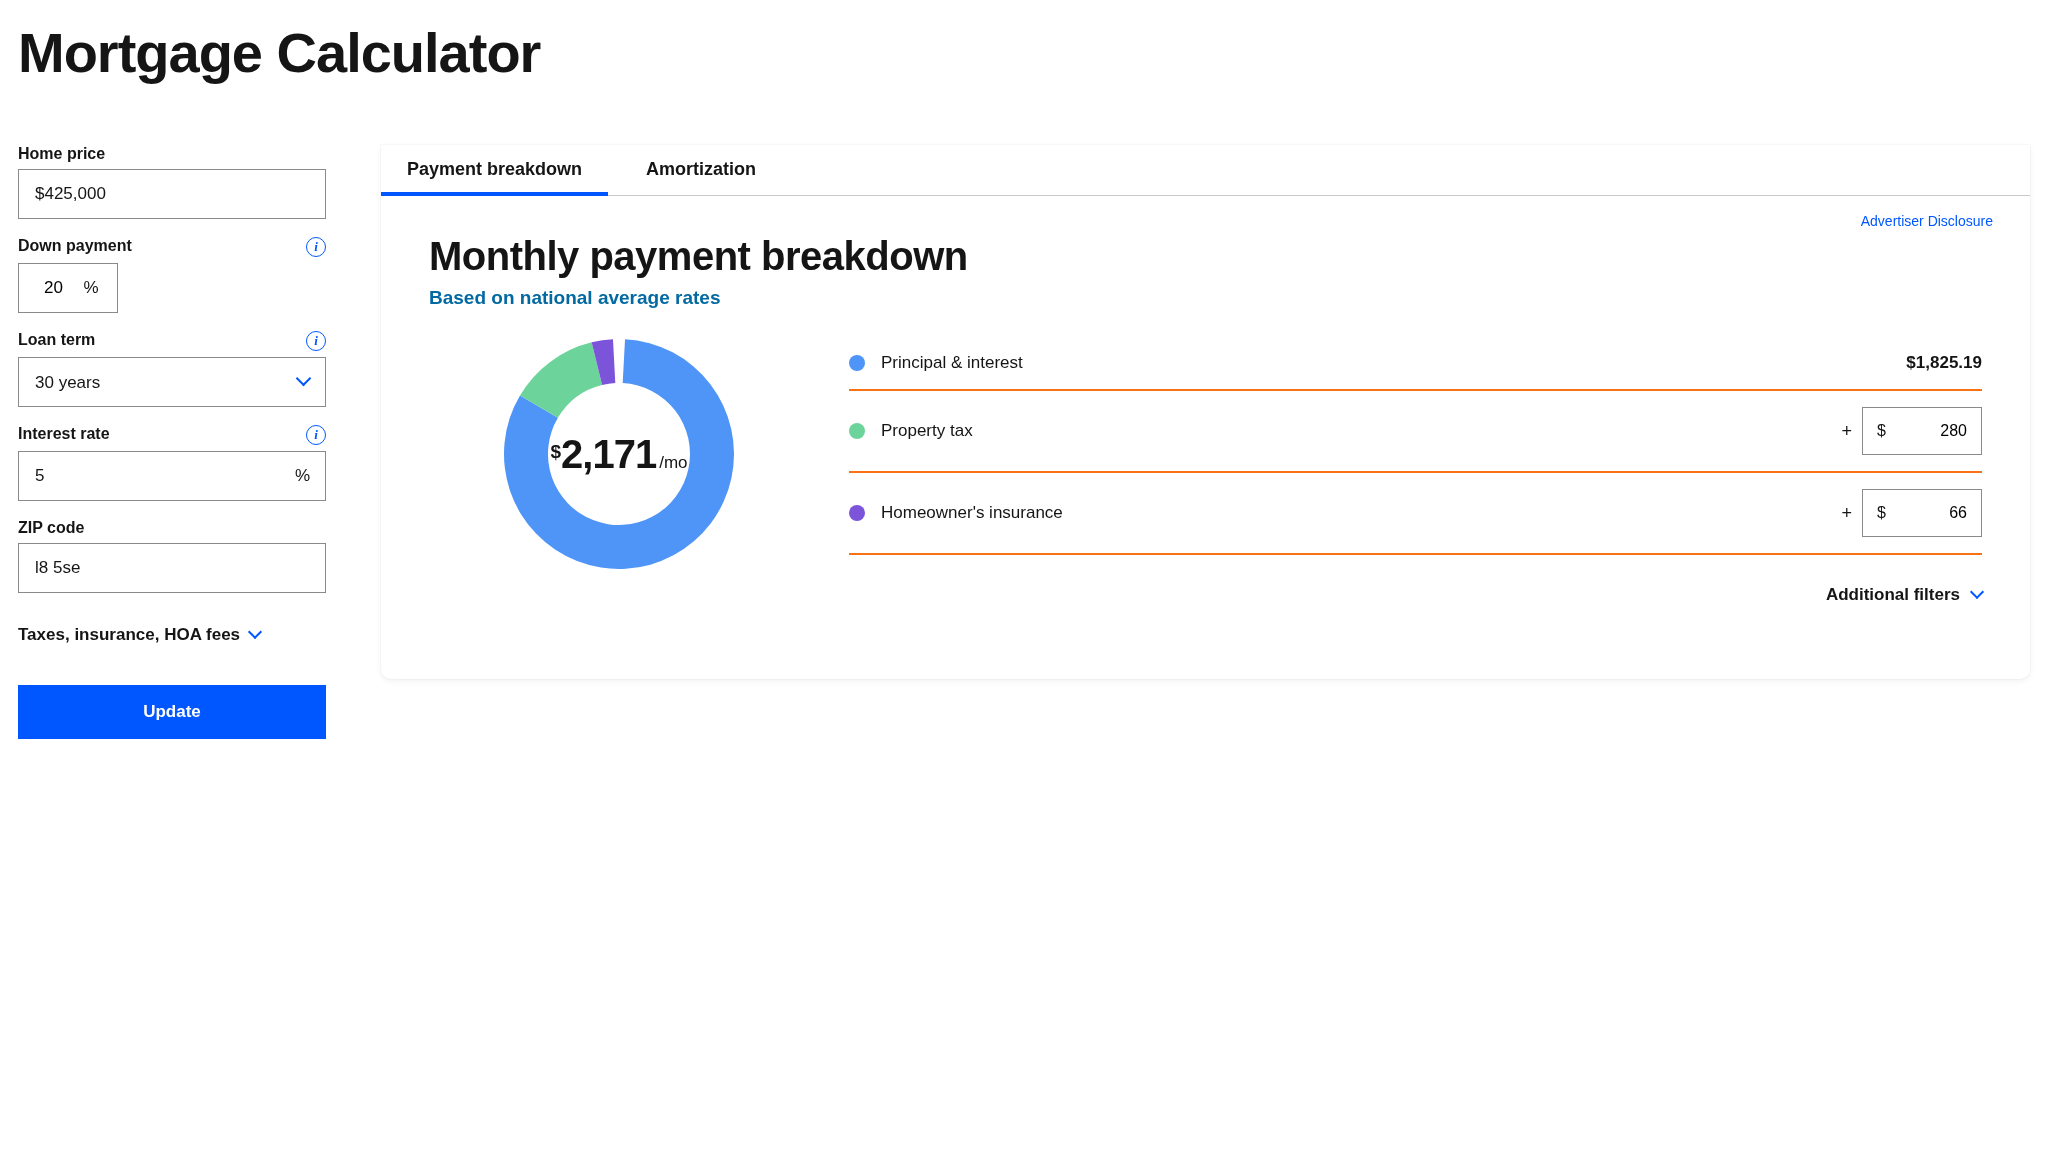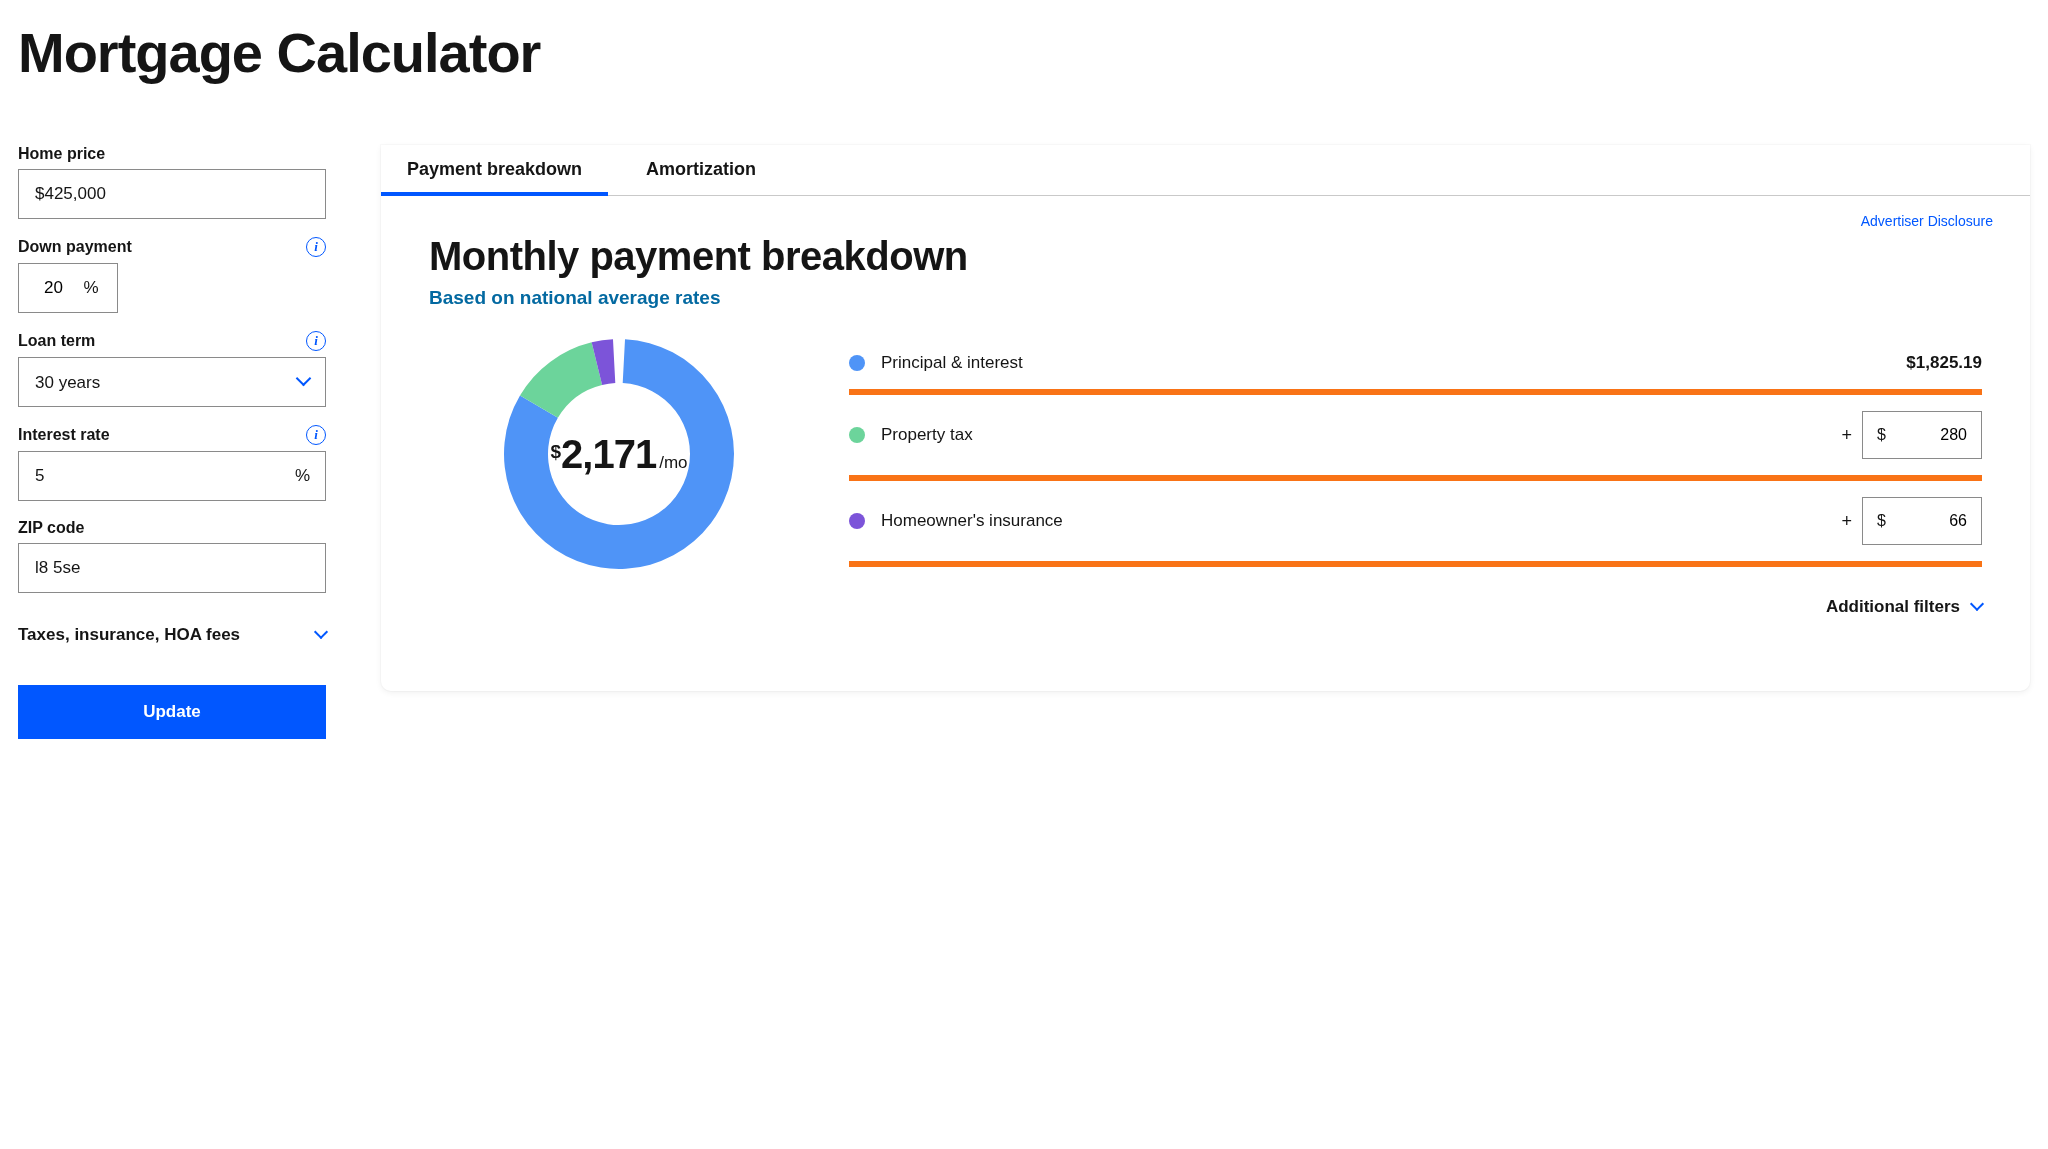--- a/index.html
+++ b/index.html
@@ -11,21 +11,21 @@
   }
   h1.page-title {
     font-size: 56px;
     font-weight: 800;
     letter-spacing: -1px;
     margin-bottom: 60px;
   }
   .layout { display: flex; gap: 55px; align-items: flex-start; }
   .sidebar { width: 308px; flex-shrink: 0; }
   .fg { margin-bottom: 18px; }
-  .lbl-row { display:flex; justify-content:space-between; align-items:center; margin-bottom:6px;}
+  .lbl-row { display:flex; justify-content:space-between; margin-bottom:6px;}
   .lbl { font-size:16px; font-weight:700; }
   .info-icon {
     width:20px;height:20px;border:1.6px solid #0157ff;border-radius:50%;
     display:inline-flex;align-items:center;justify-content:center;
     color:#0157ff;font-family:Georgia,serif;font-style:italic;font-size:13px;font-weight:700;
     cursor:pointer;
   }
   .inp, .sel {
     width:100%; height:50px; border:1px solid #8a8a8a; font-size:17px;
     padding:0 16px; background:#fff; color:#151515;
@@ -49,21 +49,21 @@
     border-right:2px solid #0157ff;border-bottom:2px solid #0157ff;
     transform:rotate(45deg);margin-top:-2px;
   }
   .sel { appearance:none; -webkit-appearance:none; cursor:pointer; }
   .rate-wrap { position:relative; }
   .rate-wrap .pct {
     position:absolute; right:16px; top:50%; transform:translateY(-50%);
     font-size:17px; pointer-events:none;
   }
   .exp-link {
-    display:flex; justify-content:space-between; align-items:center; gap:10px;
+    display:flex; justify-content:flex-start; align-items:center; gap:10px;
     font-size:17px; font-weight:700; margin:32px 0 40px; cursor:pointer;
   }
   .exp-link .chev-inline::before {
     content:"";display:inline-block;width:8px;height:8px;
     border-right:2px solid #0157ff;border-bottom:2px solid #0157ff;
     transform:rotate(45deg);position:relative;top:-3px;
   }
   .btn {
     width:100%;height:54px;background:#0157ff;color:#ffffff;border:none;
     font-size:17px;font-weight:700;cursor:pointer;
@@ -93,21 +93,21 @@
     position:absolute; inset:0; display:flex; flex-direction:column;
     align-items:center; justify-content:center;
   }
   .amt-row { display:flex; align-items:baseline; }
   .amt-row .d { font-size:19px; font-weight:800; position:relative; top:-10px; }
   .amt-row .v { font-size:40px; font-weight:800; letter-spacing:-1px; }
   .amt-row .mo { font-size:17px; font-weight:500; margin-left:3px; }
   .list { flex:1; }
   .row {
     display:flex; align-items:center; padding:16px 0;
-    border-bottom:6px solid #f97316;
+    border-bottom:2px solid #f97316;
   }
   .row:last-of-type { border-bottom:1px solid #e4e4e4; }
   .dot { width:16px;height:16px;border-radius:50%;margin-right:16px;flex-shrink:0; }
   .row-lbl { font-size:17px; flex:1; }
   .row-val { font-size:17px; font-weight:700; }
   .plus { font-size:18px; margin-right:10px; }
   .mini {
     display:flex; align-items:center; border:1px solid #8a8a8a; height:48px;
     width:120px;
   }

